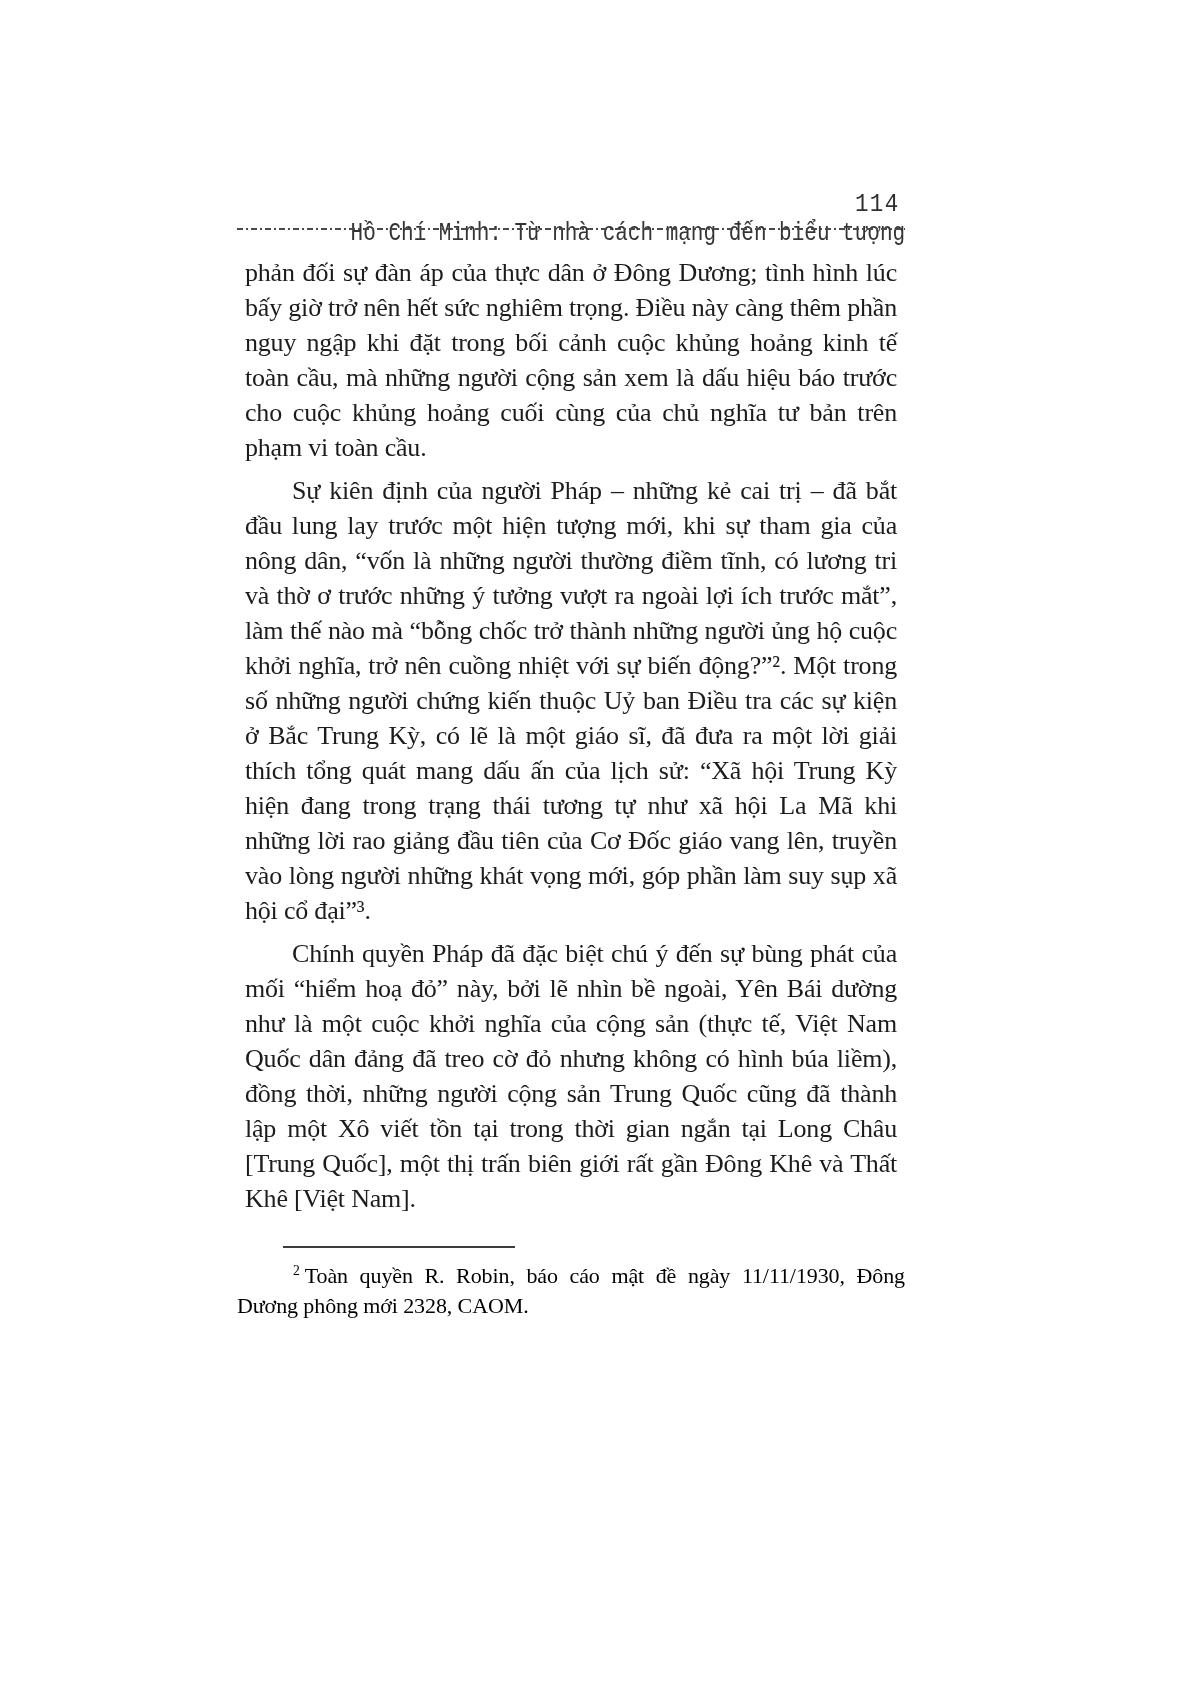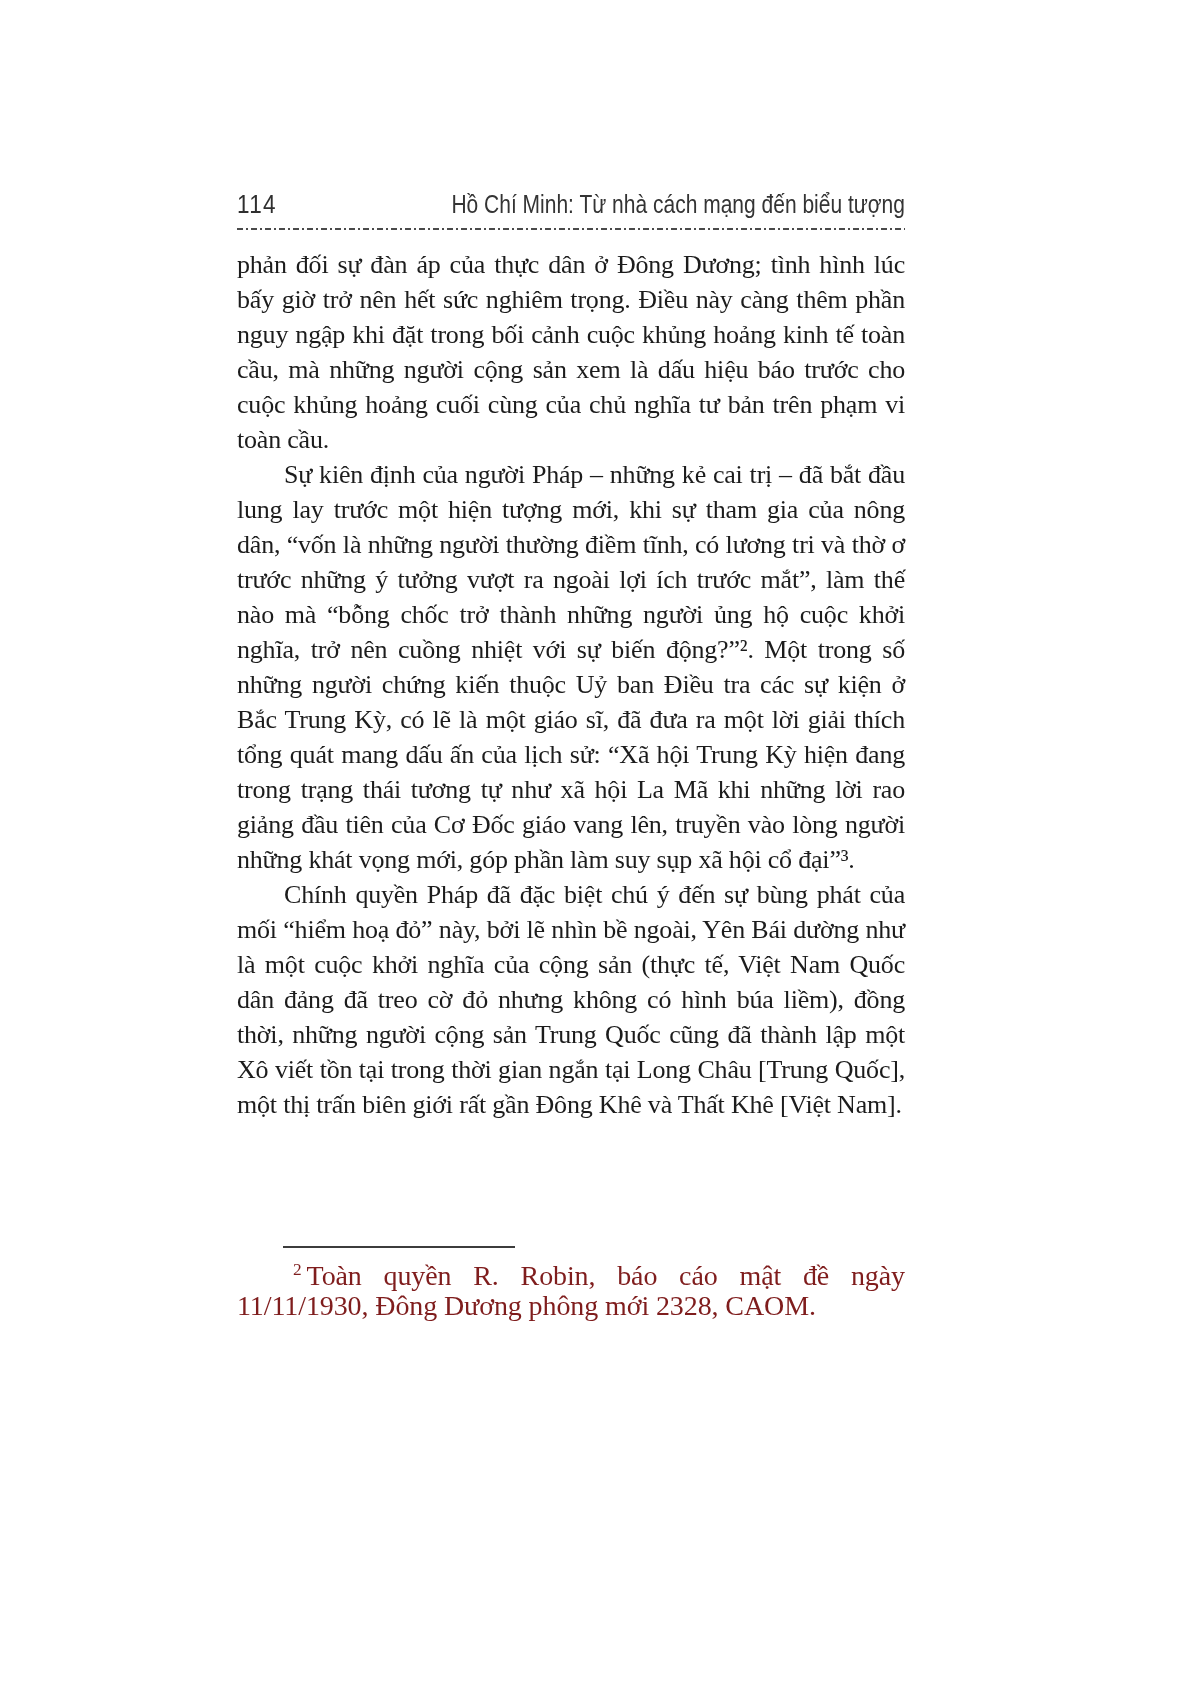--- a/index.html
+++ b/index.html
@@ -16,22 +16,23 @@
   }
   
   .running-head {
     position: absolute;
     left: 237px;
     top: 190px;
     width: 668px;
     display: flex;
     justify-content: space-between;
     align-items: flex-end;
-    font-family: Liberation Sans, sans-serif;
+    font-family: Liberation Mono, monospace;
     color: #2f2f2f;
+    flex-direction: column;
   }
   .page-number {
     font-size: 25px;
     letter-spacing: 1.5px;
     transform: scaleX(0.9);
     transform-origin: 0 50%;
   }
   .running-title {
     font-size: 25px;
     font-weight: 400;
@@ -61,38 +62,38 @@
     top: 247px;
     width: 668px;
     font-family: "Liberation Serif", "DejaVu Serif", serif;
     font-size: 26px;
     line-height: 35px;
     letter-spacing: -0.2px;
     text-align: justify;
     color: #1c1c1c;
   }
   .para {
-    margin: 0;
+    margin: 8px;
     text-indent: 47px;
   }
   .para.no-indent {
     text-indent: 0;
   }
   
   .footnotes {
     position: absolute;
     left: 237px;
     top: 1246px;
     width: 668px;
     font-family: "Liberation Serif", "DejaVu Serif", serif;
-    font-size: 28px;
+    font-size: 22px;
     line-height: 30px;
     letter-spacing: -0.1px;
     text-align: justify;
-    color: #7f1d1d;
+    color: #000000;
   }
   .fn-rule {
     width: 232px;
     margin-left: 46px;
     border: 0;
     border-top: 2px solid #3c3c3c;
     margin-top: 0;
     margin-bottom: 13px;
   }
   .fn {

